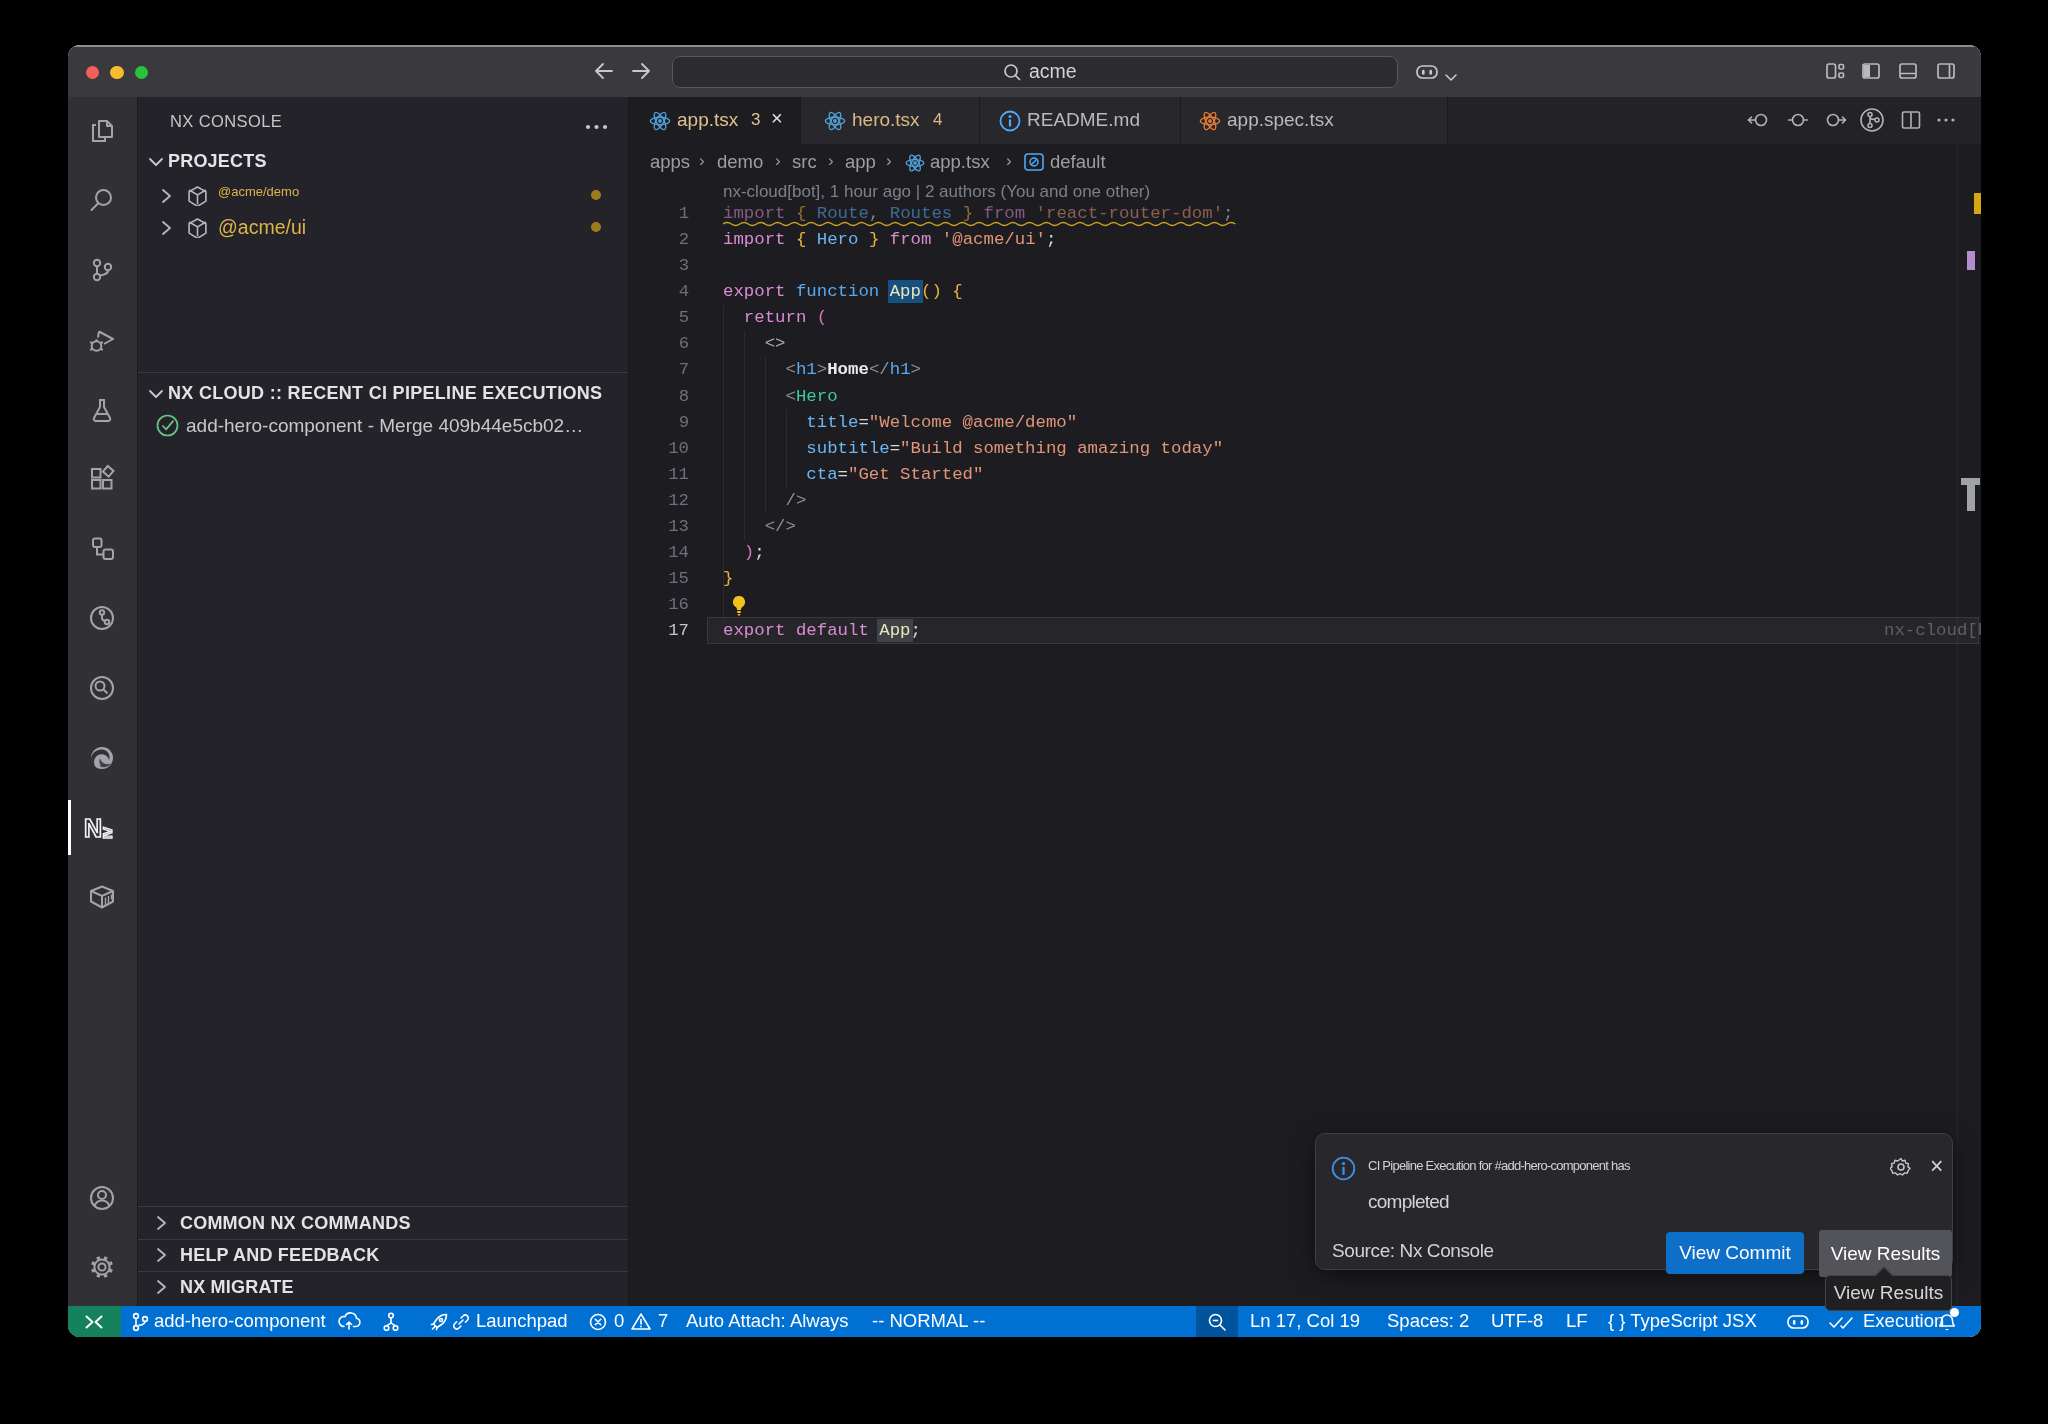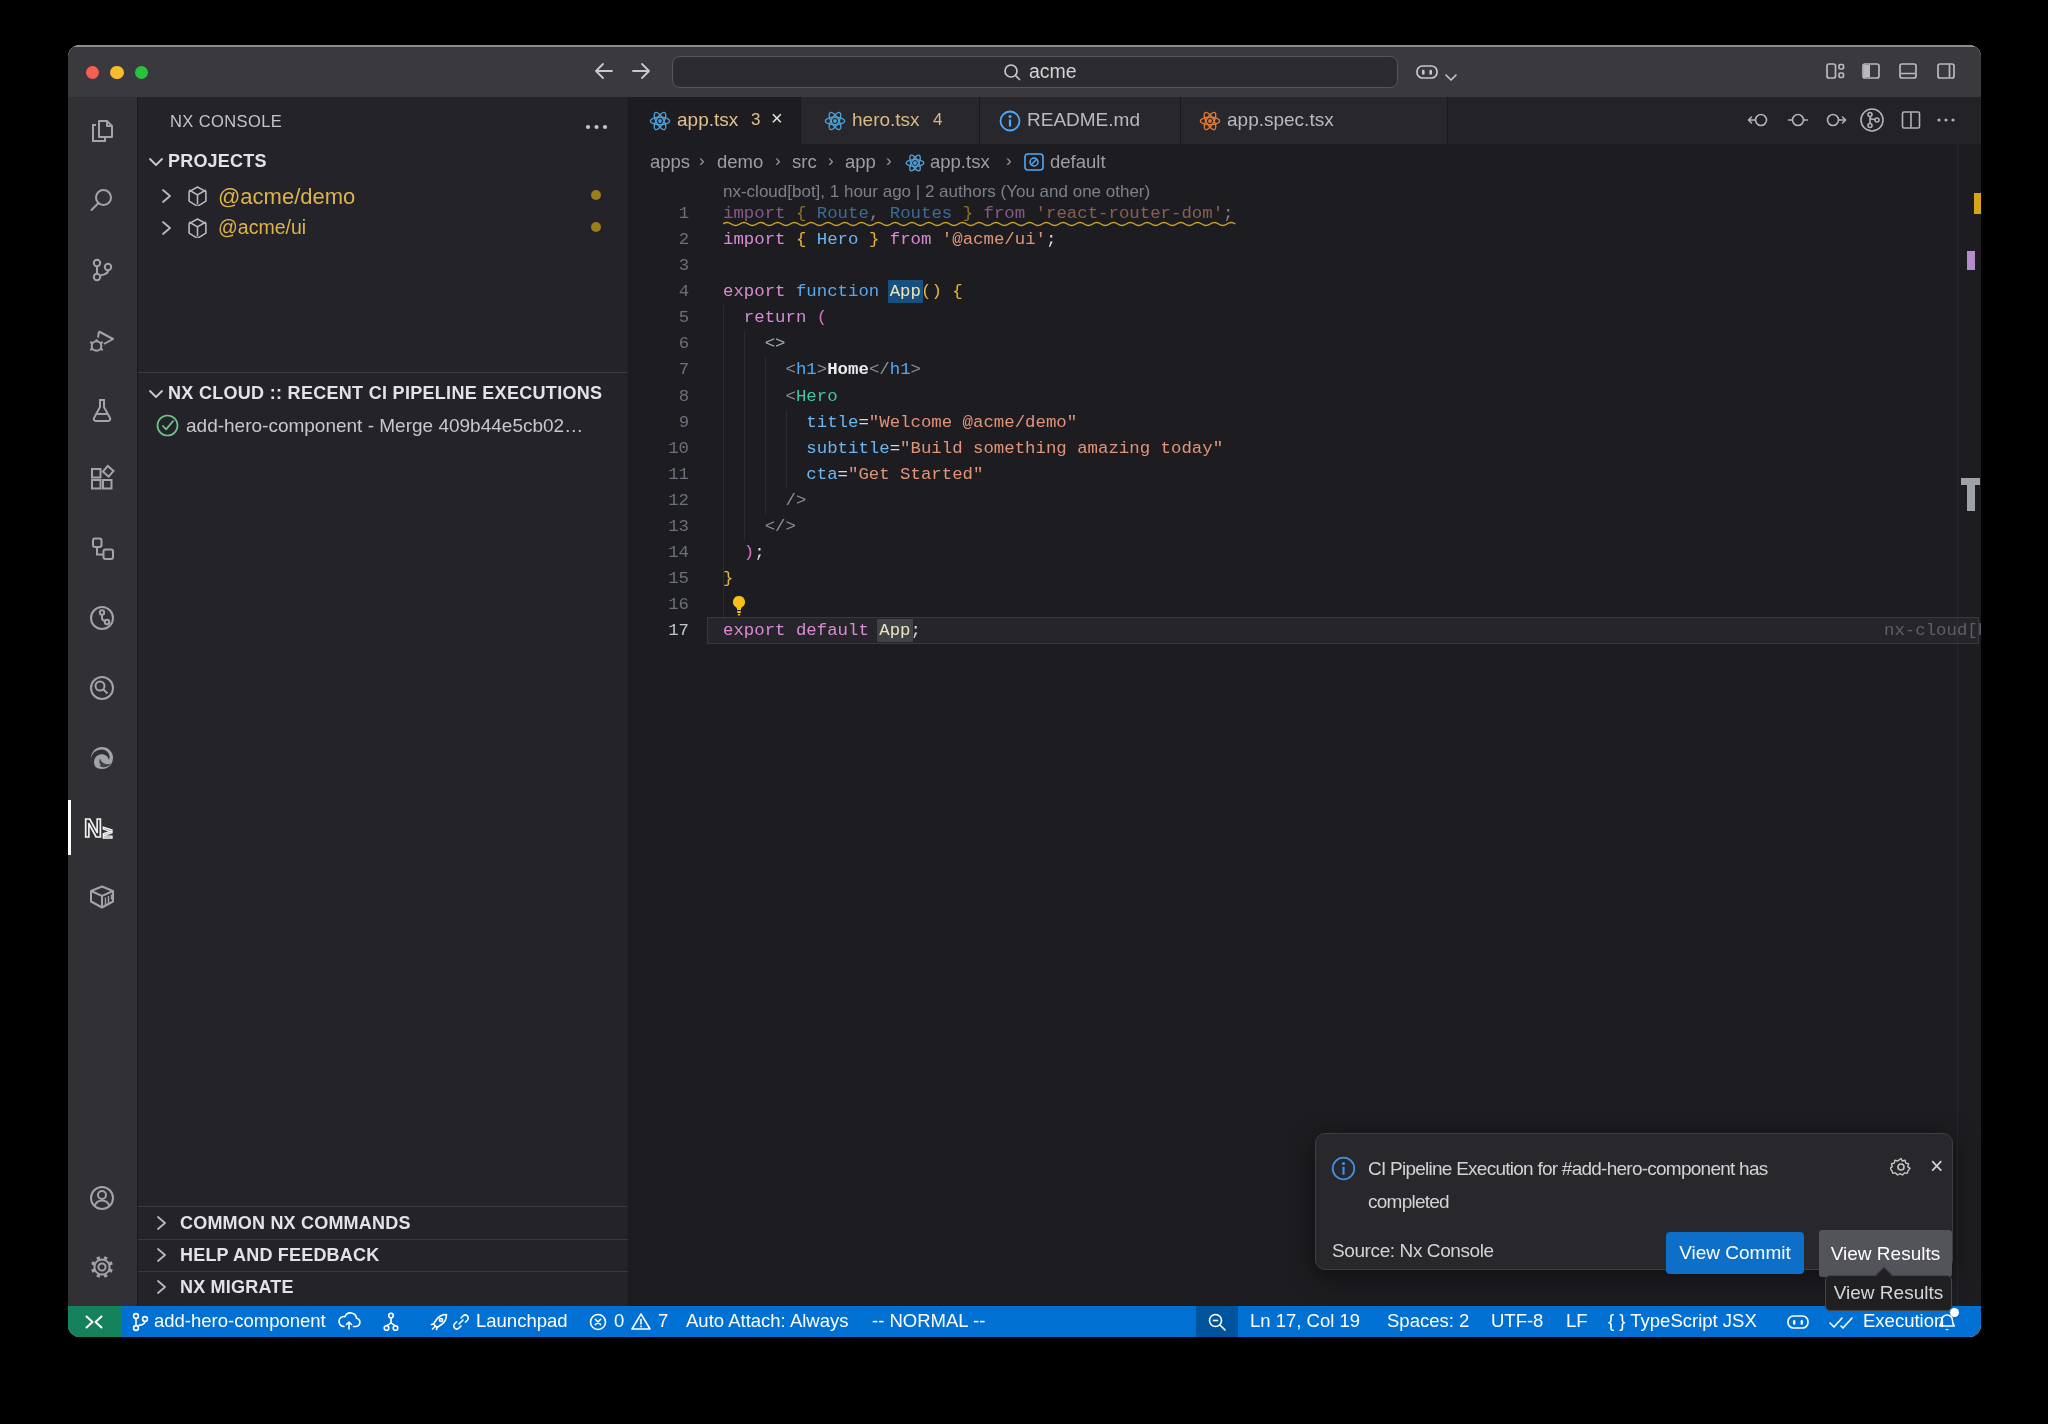--- a/index.html
+++ b/index.html
@@ -170,21 +170,21 @@
         </svg></div>
     <div class="s sech" style="left:30px;top:54px">PROJECTS</div>
 
     <div class="abs" style="left:21px;top:91px"><svg width="14" height="16" viewBox="0 0 14 16" style="" fill="none">
           <path d="M4 2l7 6-7 6" stroke="#b8b9bd" stroke-width="1.8" fill="none" stroke-linecap="round" stroke-linejoin="round"></path>
         </svg></div>
     <div class="abs" style="left:49px;top:88px"><svg width="21" height="21" viewBox="0 0 21 21" style="" fill="none">
           <path d="M10.5 2l8.4 4.62v9.450000000000001l-8.4 5.25-8.4-5.25v-9.450000000000001z" stroke="#b8b9bd" stroke-width="1.6" fill="none" stroke-linejoin="round"></path>
           <path d="M2.1 5.04l8.4 4.83 8.4-4.83M10.5 9.87V19.53" stroke="#b8b9bd" stroke-width="1.6" fill="none"></path>
         </svg></div>
-    <div class="s" style="left:80px;top:87px;color:#deb44a;font-size:22px">@acme/demo</div>
+    <div class="s" style="left:80px;top:87px;color:#deb44a;font-size:13px">@acme/demo</div>
     <div class="abs" style="left:453px;top:93px;width:10px;height:10px;border-radius:50%;background:#9c7e18"></div>
 
     <div class="abs" style="left:21px;top:123px"><svg width="14" height="16" viewBox="0 0 14 16" style="" fill="none">
           <path d="M4 2l7 6-7 6" stroke="#b8b9bd" stroke-width="1.8" fill="none" stroke-linecap="round" stroke-linejoin="round"></path>
         </svg></div>
     <div class="abs" style="left:49px;top:120px"><svg width="21" height="21" viewBox="0 0 21 21" style="" fill="none">
           <path d="M10.5 2l8.4 4.62v9.450000000000001l-8.4 5.25-8.4-5.25v-9.450000000000001z" stroke="#b8b9bd" stroke-width="1.6" fill="none" stroke-linejoin="round"></path>
           <path d="M2.1 5.04l8.4 4.83 8.4-4.83M10.5 9.87V19.53" stroke="#b8b9bd" stroke-width="1.6" fill="none"></path>
         </svg></div>
     <div class="s" style="left:80px;top:119px;color:#deb44a;font-size:19.5px">@acme/ui</div>
@@ -376,21 +376,21 @@
     <div class="abs" style="left:1338px;top:388px;width:8px;height:26px;background:#9fa3a8"></div>
   </div>
 
   <div class="abs" style="left:1247px;top:1088px;width:638px;height:137px;background:#28282c;
        border:1px solid #3e3e43;border-radius:10px;box-shadow:0 6px 24px rgba(0,0,0,.5);z-index:5">
     <div class="abs" style="left:15px;top:22px"><svg width="25" height="25" viewBox="0 0 25 25" style="" fill="none">
           <circle cx="12.5" cy="12.5" r="10.8" stroke="#3f8fe8" stroke-width="1.8" fill="none"></circle>
           <rect x="11.4" y="10.8" width="2.2" height="8" fill="#3f8fe8"></rect>
           <circle cx="12.5" cy="7.5" r="1.6" fill="#3f8fe8"></circle>
         </svg></div>
-    <div class="s" style="left:52px;top:24px;color:#d3d3d5;font-size:19px;letter-spacing:-0.75px">CI Pipeline Execution for #add-hero-component has</div>
+    <div class="s" style="left:52px;top:24px;color:#d3d3d5;font-size:13px;letter-spacing:-0.75px">CI Pipeline Execution for #add-hero-component has</div>
     <div class="s" style="left:52px;top:57px;color:#d3d3d5;font-size:19px;letter-spacing:-0.75px">completed</div>
     <div class="abs" style="left:574px;top:22px"><svg width="22" height="22" viewBox="0 0 22 22" style="" fill="none">
           <circle cx="11" cy="11" r="3" stroke="#c6c6c9" stroke-width="1.6" fill="none"></circle>
           <path d="M11 2.5l1.3 2.5 2.8-.7.7 2.8 2.7.7-.7 2.8 2.2 1.8-1.8 2.2-1 2.7-2.8-.4-2 2.1-2.4-1.3-2.4 1.3-2-2.1-2.8.4-1-2.7-1.8-2.2 2.2-1.8-.7-2.8 2.7-.7.7-2.8 2.8.7z" stroke="#c6c6c9" stroke-width="1.4" fill="none" stroke-linejoin="round"></path>
         </svg></div>
     <div class="s" style="left:614px;top:19px;color:#d3d3d5;font-size:23px">×</div>
     <div class="s" style="left:16px;top:106px;color:#d3d3d5;font-size:19px;letter-spacing:-0.4px">Source: Nx Console</div>
     <div class="abs" style="left:350px;top:98px;width:138px;height:42px;background:#0d6fc8;border-radius:4px;
          color:#fff;font-size:19px;text-align:center;line-height:42px">View Commit</div>
     <div class="abs" style="left:503px;top:96px;width:133px;height:47px;background:#53535a;border-radius:3px;

